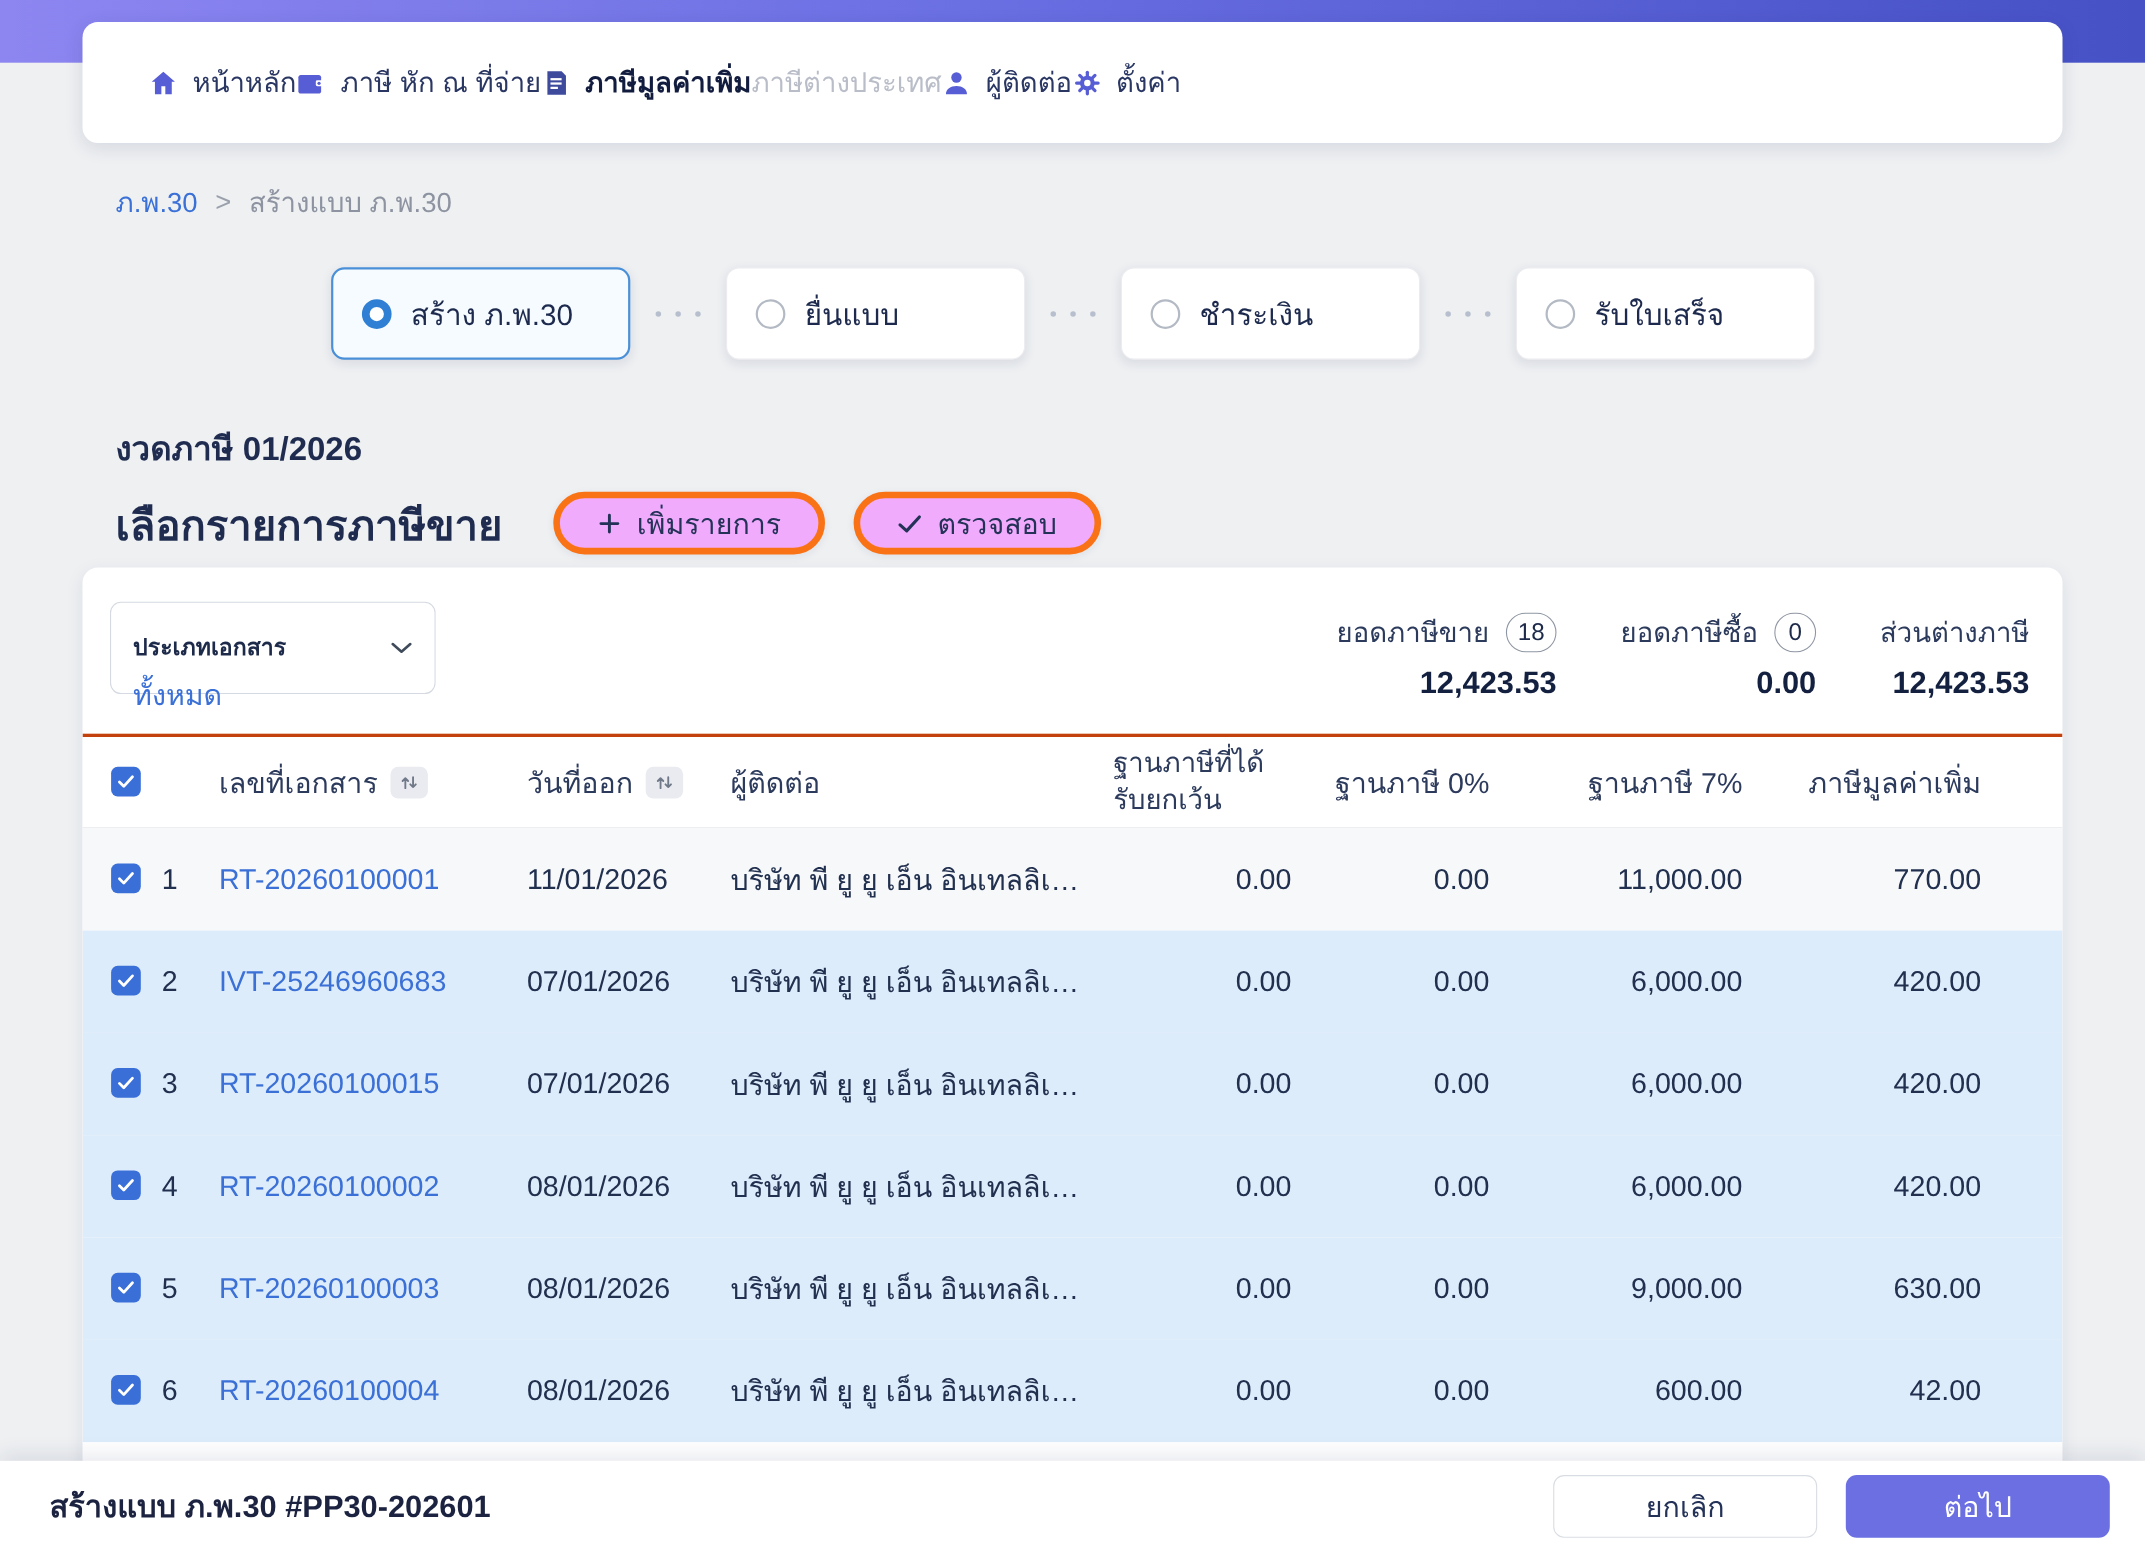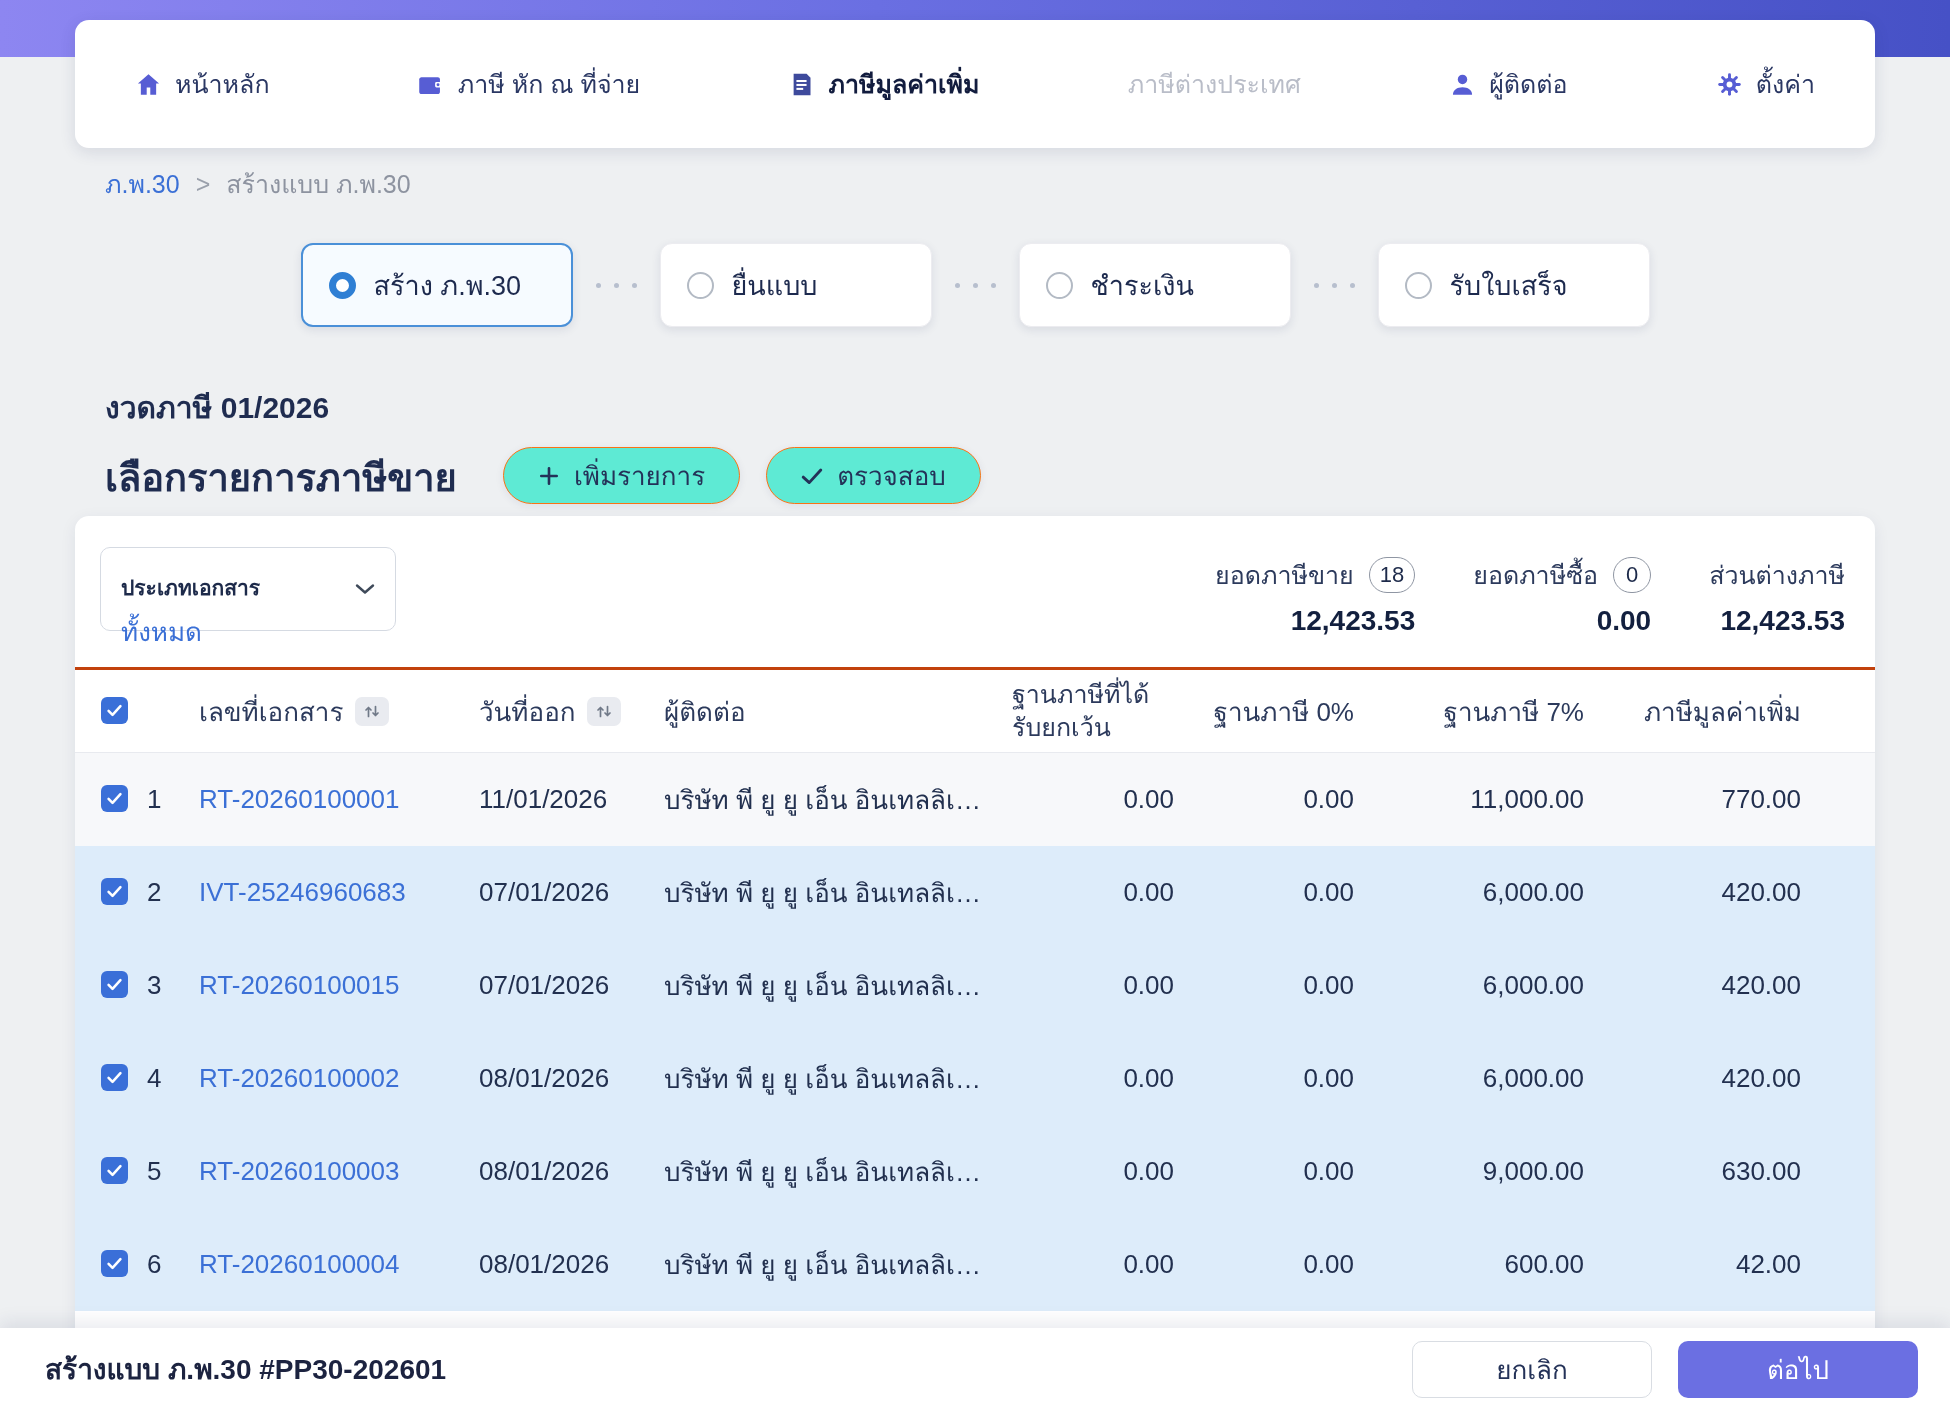--- a/index.html
+++ b/index.html
@@ -5,23 +5,23 @@
   *{box-sizing:border-box;margin:0;padding:0}
   html,body{width:1950px;height:1410px}
   body{
     position:relative;overflow:hidden;background:#eef0f2;
     font-family:"Liberation Sans","DejaVu Sans",sans-serif;color:#22304f;
   }
   
   .topbar{position:absolute;top:0;left:0;right:0;height:57px;
     background:linear-gradient(90deg,#8d86f1,#6a6fe2 45%,#4651c6)}
   
-  .nav-card{position:absolute;left:75px;right:75px;top:20px;height:128px;background:#fff;
+  .nav-card{position:absolute;left:75px;right:75px;top:20px;height:110px;background:#fff;
     border-radius:14px;box-shadow:0 4px 16px rgba(30,40,90,.12);
-    display:flex;align-items:center;justify-content:space-between;padding:0 60px;z-index:5}
+    display:flex;align-items:center;justify-content:flex-start;padding:0 60px;z-index:5}
   .nav-item{display:flex;align-items:center;gap:13px;font-size:25px;color:#2a3763;cursor:pointer;font-weight:500}
   .nav-icon{width:27px;height:27px;display:flex;align-items:center;justify-content:center}
   .nav-icon svg{width:27px;height:27px}
   .nav-item.active{color:#121c3e;font-weight:700}
   .nav-item.disabled{color:#b9bdc8;cursor:default}
   
   .breadcrumb{position:absolute;left:105px;top:164px;display:flex;align-items:center;gap:16px;font-size:25px}
   .crumb-link{color:#3b70d6;cursor:pointer;text-decoration:none}
   .crumb-sep{color:#9aa0ab}
   .crumb-cur{color:#8d93a0}
@@ -33,21 +33,21 @@
   .step-box.active{border:2px solid #4a90d8;background:#f6fbff}
   .radio{width:27px;height:27px;border-radius:50%;border:2.5px solid #b3bac4;background:#fff;flex:none}
   .radio.checked{border:7.5px solid #2f7fd4}
   .step-dots{display:flex;gap:13px;margin:0 23px}
   .step-dots i{width:5px;height:5px;border-radius:50%;background:#b7bfce}
   
   .section{position:absolute;left:105px;top:384px;display:flex;align-items:flex-end;gap:46px}
   .sec-text .period{font-size:30px;font-weight:600;color:#1f2c50;margin-bottom:16px}
   .sec-text .sec-title{font-size:38px;font-weight:700;color:#1f2c50}
   .sec-buttons{display:flex;gap:26px;margin-bottom:4px}
-  .pill-btn{height:57px;padding:0 34px;border-radius:29px;background:#5eead4;border:1px solid #f97316;
+  .pill-btn{height:57px;padding:0 34px;border-radius:29px;background:#f0abfc;border:6px solid #f97316;
     box-shadow:0 2px 8px rgba(30,40,90,.08);display:flex;align-items:center;gap:14px;
     font-size:26px;color:#243258;cursor:pointer}
   
   .table-card{position:absolute;left:75px;right:75px;top:516px;bottom:0;background:#fff;
     border-radius:14px 14px 0 0;box-shadow:0 4px 16px rgba(30,40,90,.08);overflow:hidden}
   .card-top{display:flex;justify-content:space-between;align-items:flex-start;
     padding:31px 30px 0 25px;height:151px}
   .filter-box{width:296px;height:84px;border:1px solid #d5dae2;border-radius:10px;
     padding:23px 20px;position:relative;cursor:pointer;background:#fff}
   .filter-label{font-size:21px;font-weight:700;color:#1d2a4a}

